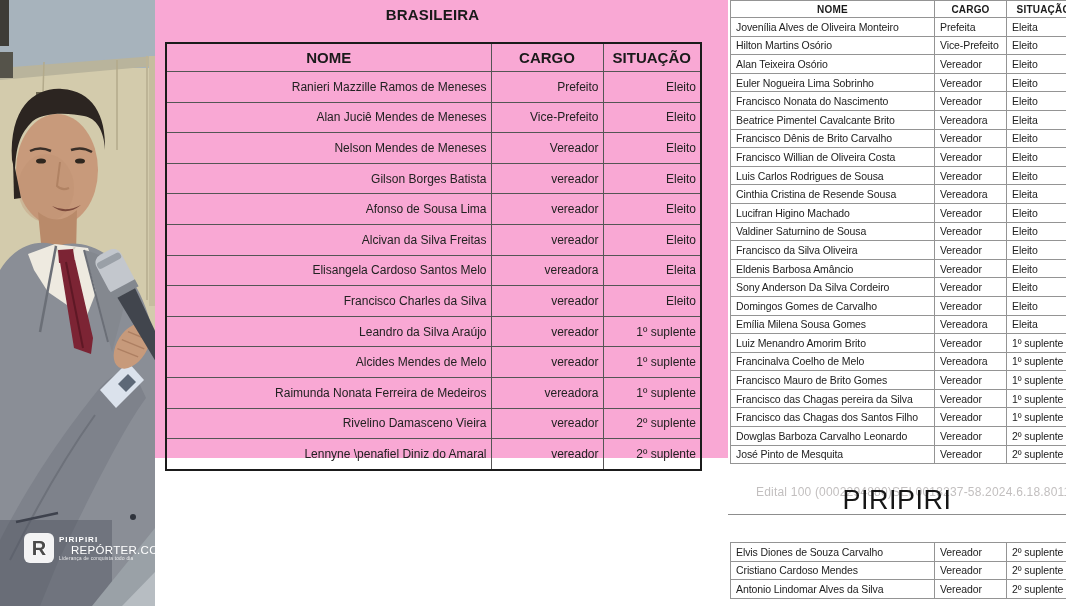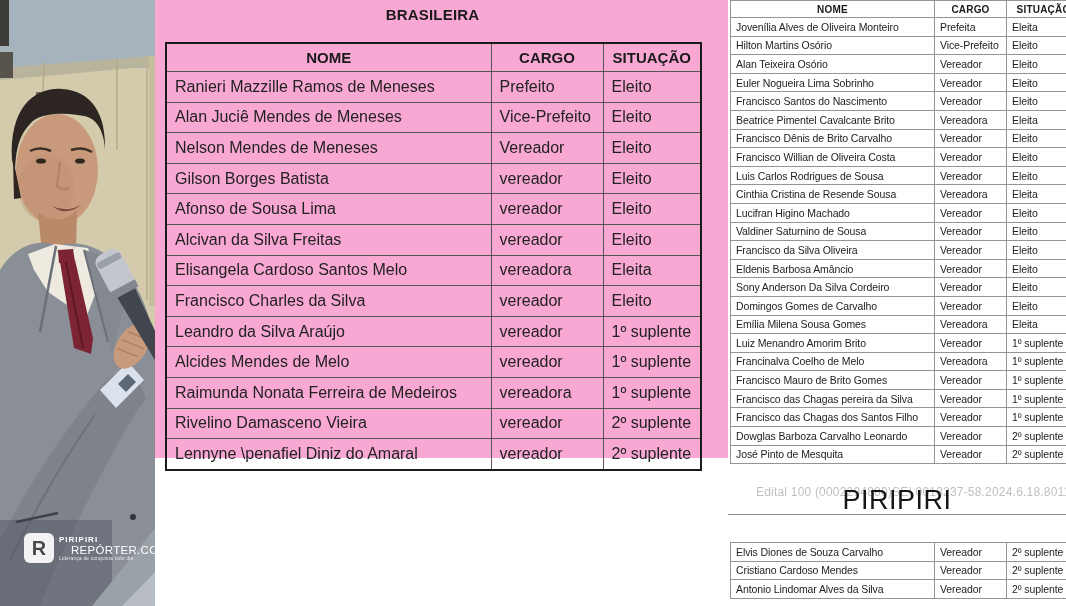--- a/index.html
+++ b/index.html
@@ -18,21 +18,21 @@
   .wm-l2{font-size:11.5px;font-weight:normal;letter-spacing:.3px;line-height:12px;margin-left:12px;}
   .wm-l3{font-size:4.6px;letter-spacing:.3px;line-height:6px;opacity:.85;}
   
   .mid{position:absolute;left:155px;top:0;width:573px;height:458px;background:#f9a8d4;}
   .mid-title{position:absolute;left:10px;top:6px;width:535px;text-align:center;
     font-size:15px;font-weight:bold;letter-spacing:.2px;}
   .t-mid{position:absolute;left:10px;top:42px;width:535px;border-collapse:collapse;
     table-layout:fixed;border:2px solid #1b1b1b;}
   .t-mid th,.t-mid td{border:1px solid #555;overflow:hidden;white-space:nowrap;}
   .t-mid th{height:25px;font-size:15px;font-weight:bold;text-align:center;}
-  .t-mid td{height:29.6px;font-size:16px;padding:0 4px 0 8px;text-align:left;font-weight:400;color:#222;}
+  .t-mid td{height:29.6px;font-size:12px;padding:0 4px 0 8px;text-align:right;font-weight:400;color:#222;}
   .t-mid col.c-nome{width:325px;} .t-mid col.c-cargo{width:112px;} .t-mid col.c-sit{width:98px;}
   
   .right{position:absolute;left:728px;top:0;width:338px;height:606px;background:#fff;overflow:hidden;}
   .t-sm{position:absolute;left:2px;border-collapse:collapse;table-layout:fixed;width:350px;
     border:1.5px solid #3c3c3c;}
   .t-sm th,.t-sm td{border:1px solid #949494;overflow:hidden;white-space:nowrap;}
   .t-sm th{height:14px;font-size:10px;font-weight:bold;text-align:center;letter-spacing:.2px;}
   .t-sm td{height:17.6px;font-size:10.5px;padding:0 3px 0 5px;color:#222;letter-spacing:-.1px;}
   .t-sm col.c-nome{width:204px;} .t-sm col.c-cargo{width:72px;} .t-sm col.c-sit{width:74px;}
   .t1{top:0;}
@@ -239,21 +239,21 @@
             <td>Alan Teixeira Osório</td>
             <td>Vereador</td>
             <td>Eleito</td>
           </tr>
           <tr>
             <td>Euler Nogueira Lima Sobrinho</td>
             <td>Vereador</td>
             <td>Eleito</td>
           </tr>
           <tr>
-            <td>Francisco Santos do Nascimento</td>
+            <td>Francisco Nonata do Nascimento</td>
             <td>Vereador</td>
             <td>Eleito</td>
           </tr>
           <tr>
             <td>Beatrice Pimentel Cavalcante Brito</td>
             <td>Vereadora</td>
             <td>Eleita</td>
           </tr>
           <tr>
             <td>Francisco Dênis de Brito Carvalho</td>

